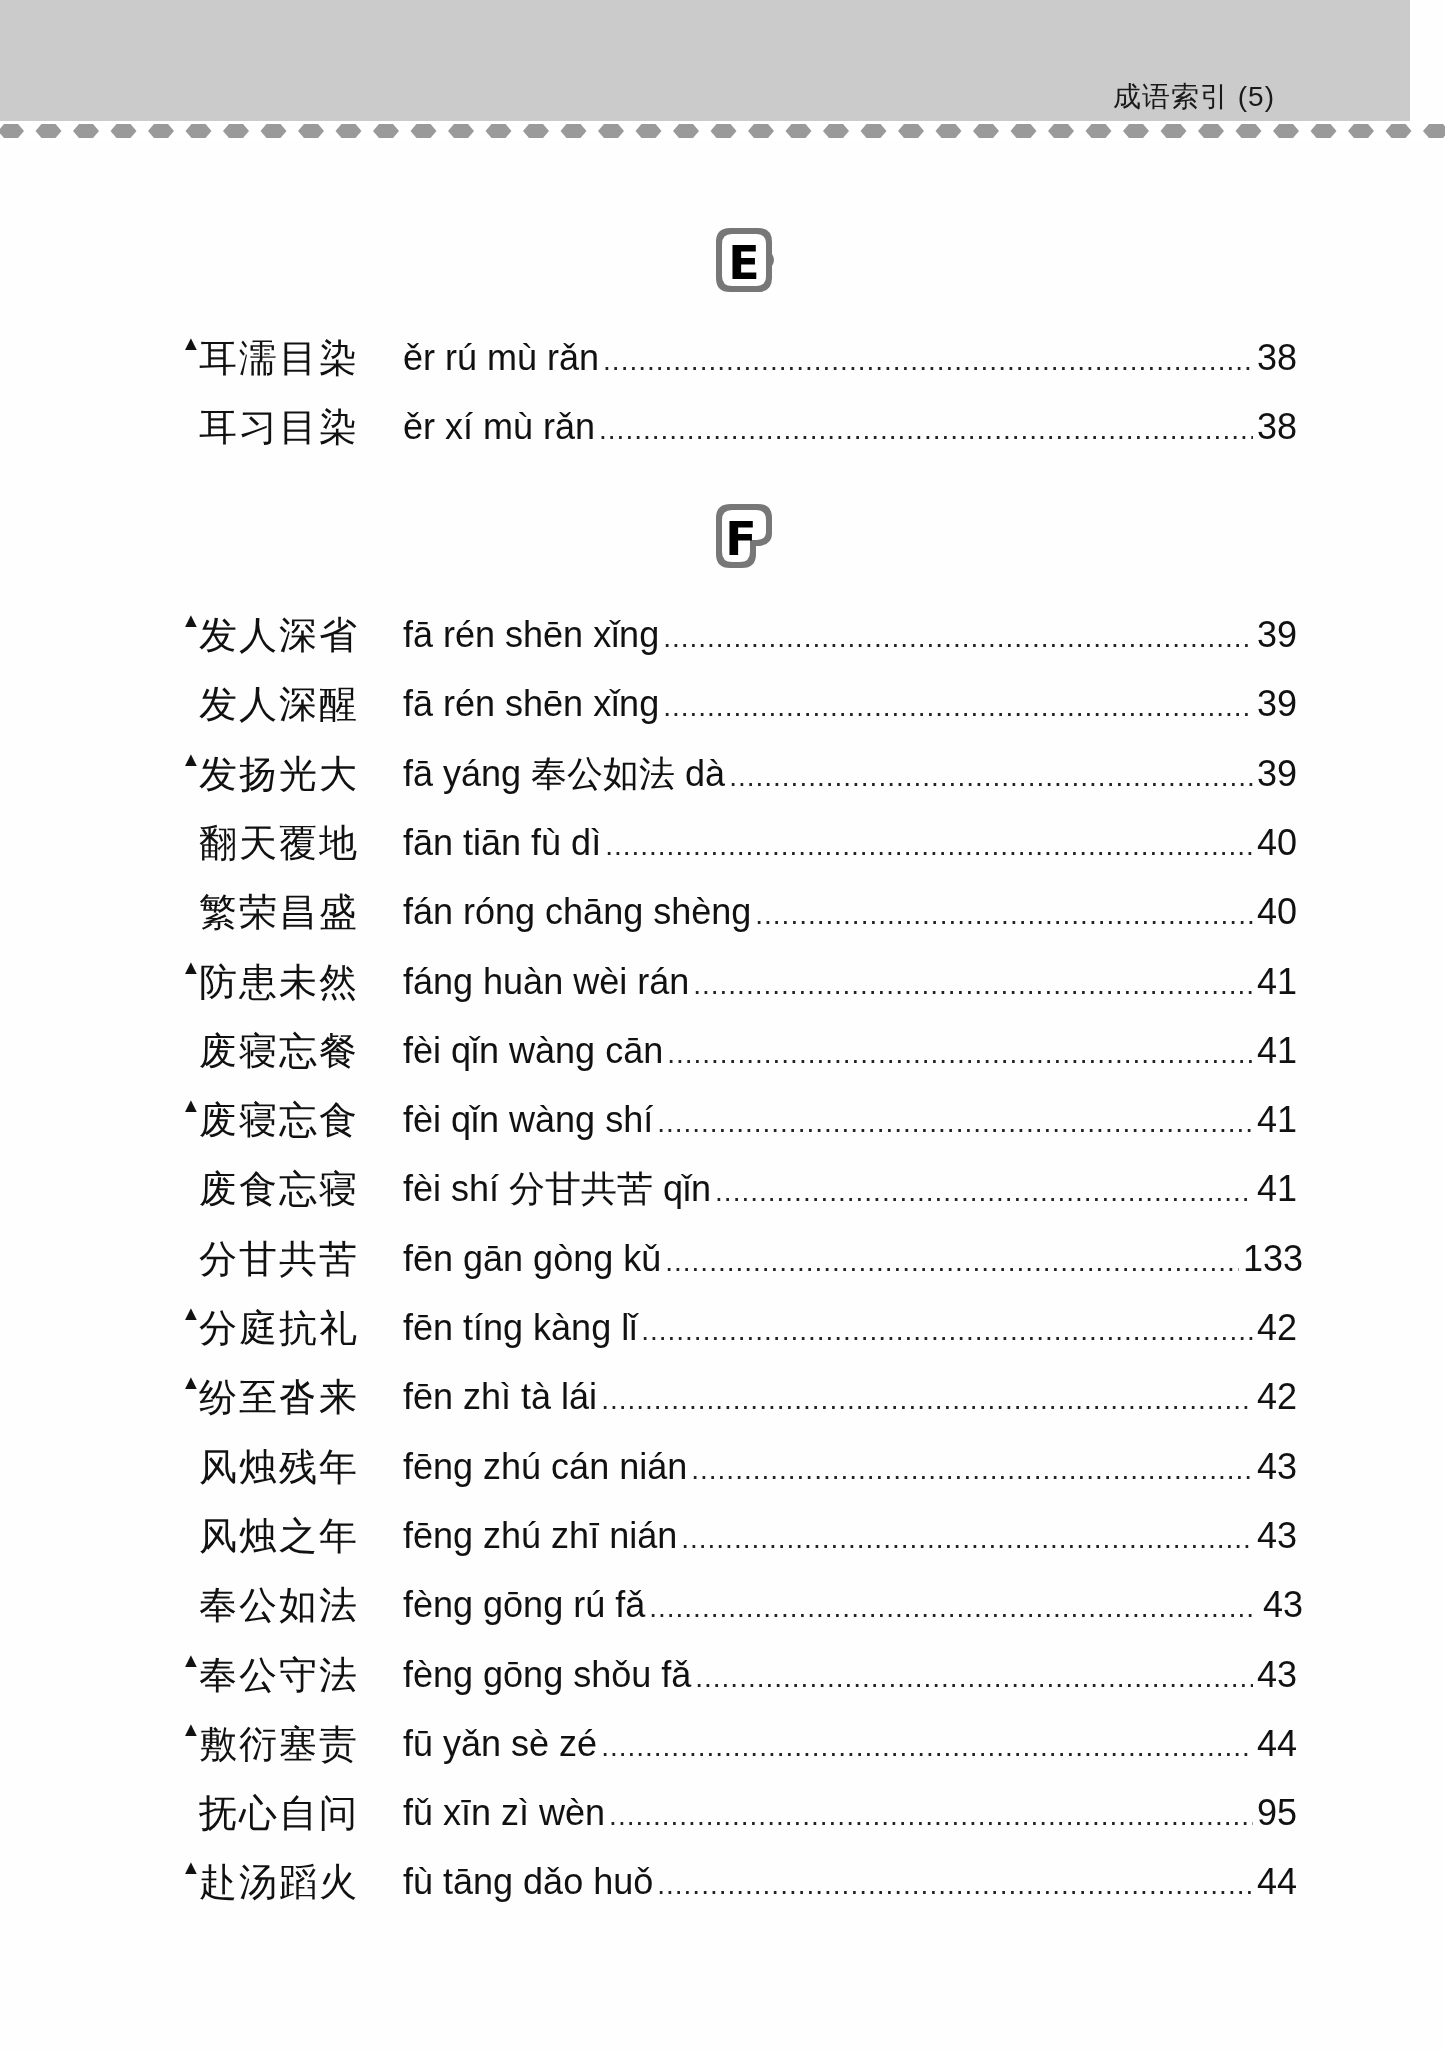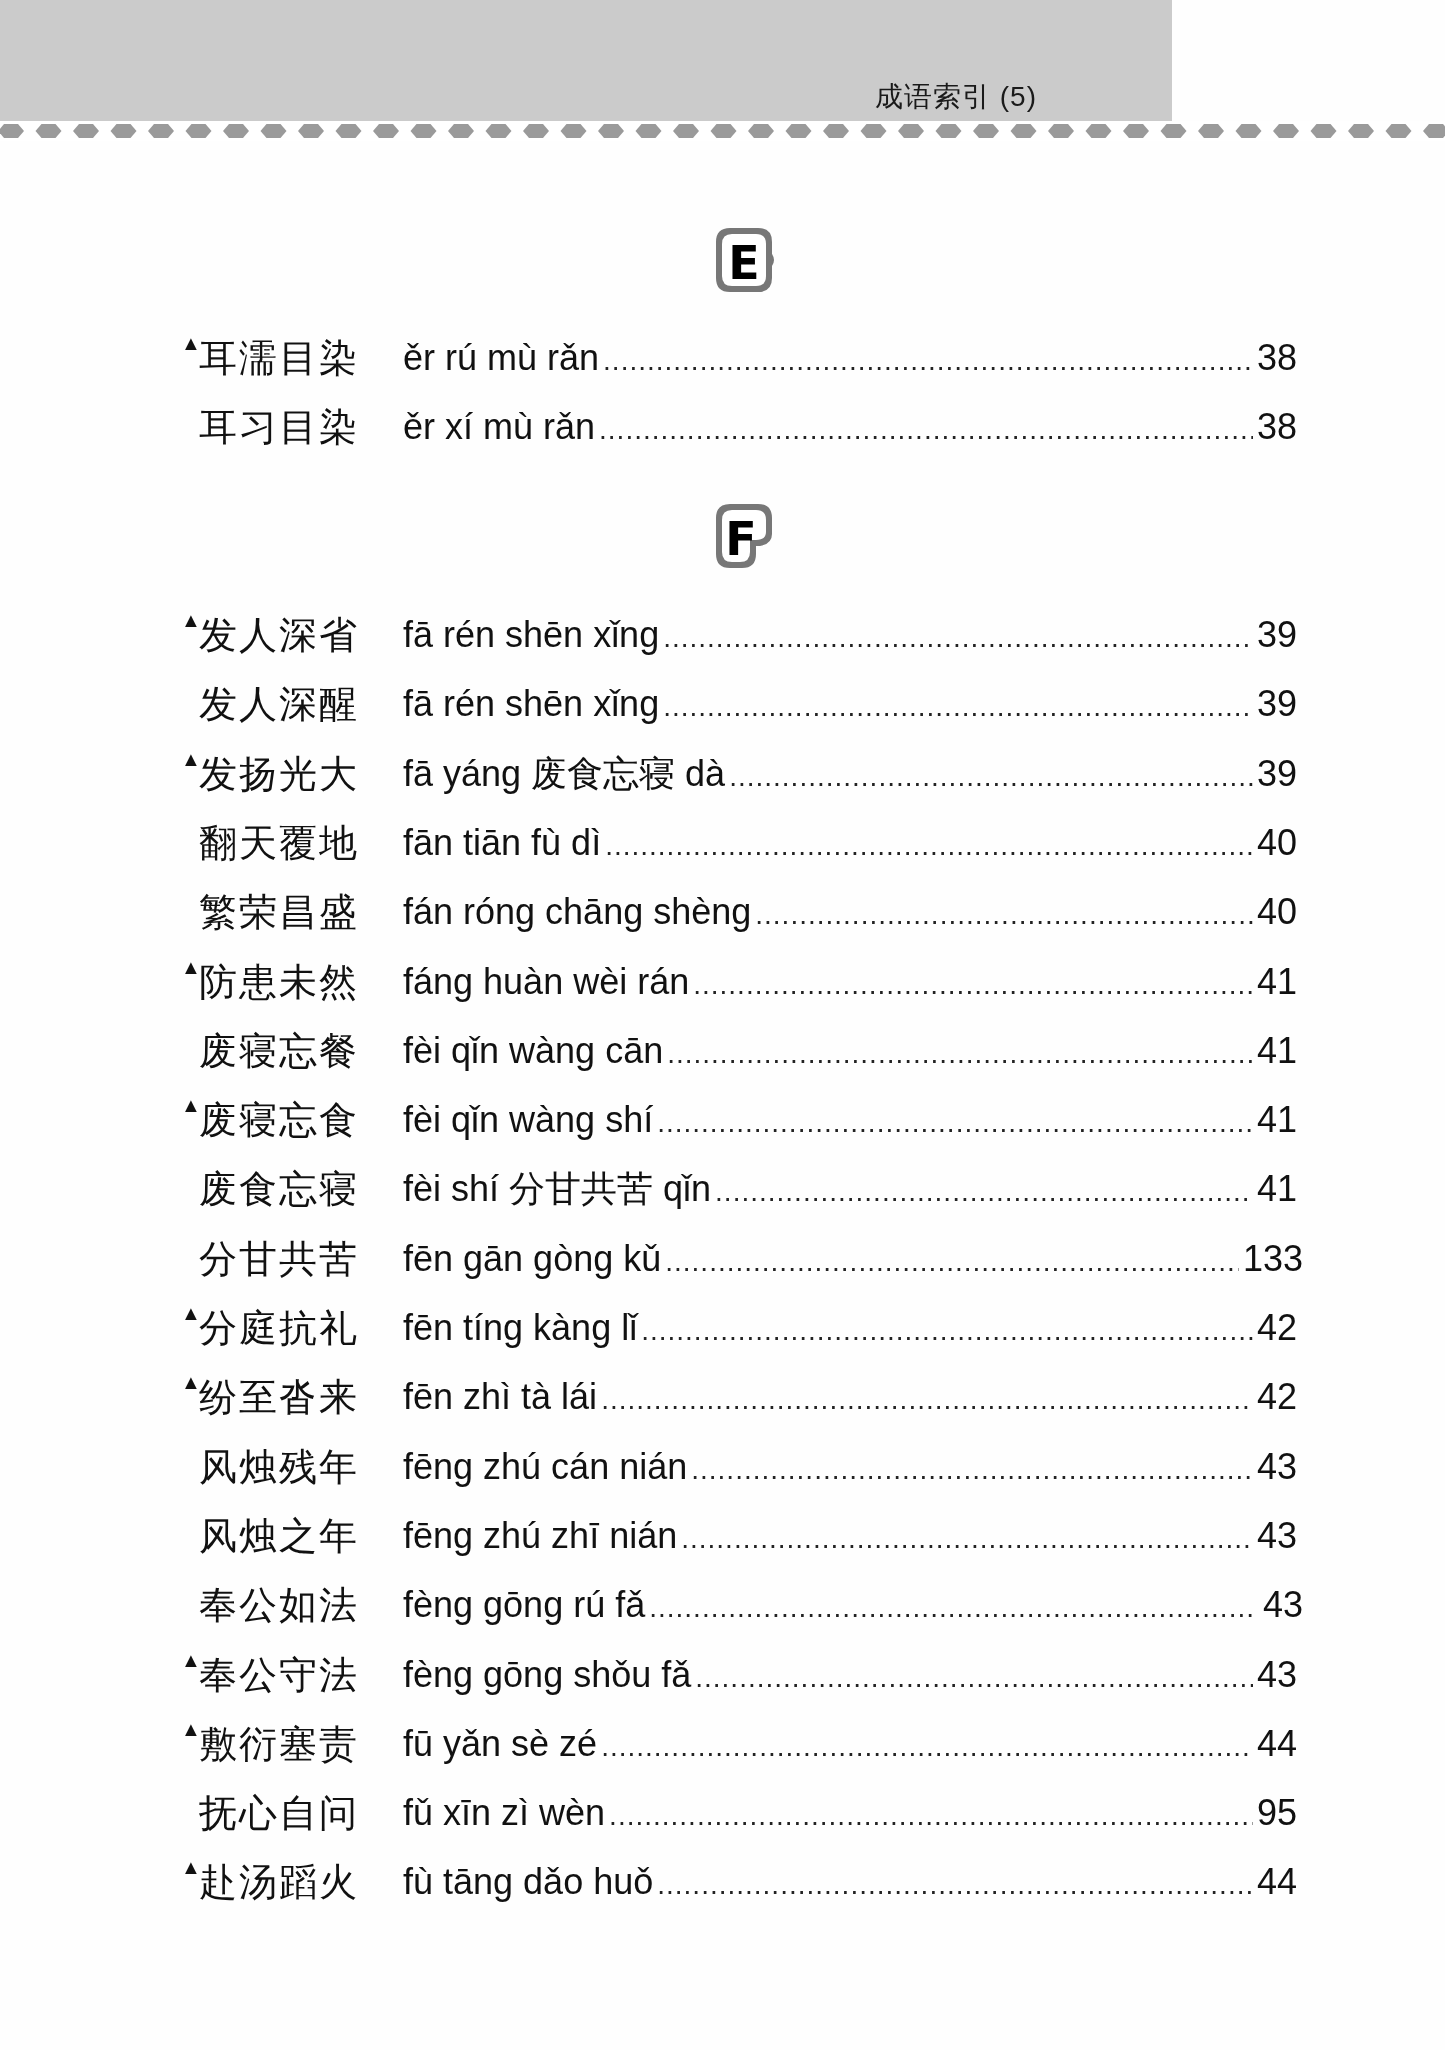--- a/index.html
+++ b/index.html
@@ -1,21 +1,21 @@
 <!DOCTYPE html>
 <html><head>
 <meta charset="utf-8">
 <style>
   html, body { margin:0; padding:0; }
   body {
     width:1445px; height:2050px; background:#fefefe; position:relative; overflow:hidden;
     font-family: "Liberation Sans", "DejaVu Sans", sans-serif; color:#111;
   }
   .header {
-    position:absolute; left:0; top:0; width:1172px; height:122px; background:#cbcbcb;
+    position:absolute; left:0; top:0; width:1410px; height:122px; background:#cbcbcb;
   }
   .header-title {
     position:absolute; right:135px; top:78px; font-size:28px; color:#1a1a1a;
     letter-spacing:1px;
   }
   .band {
     position:absolute; left:0; top:121px; width:1445px; height:20px; background:#fff;
   }
   .band svg { display:block; }
   .badge {
@@ -149,21 +149,21 @@
       <div class="entry">
         <span class="pinyin">fā rén shēn xǐng</span>
         <span class="dots"></span>
         <span class="page">39</span>
       </div>
     </div>
     <div class="row" style="top: 750.6px;">
       <span class="tri">▲</span>
       <span class="idiom">发扬光大</span>
       <div class="entry">
-        <span class="pinyin">fā yáng 废食忘寝 dà</span>
+        <span class="pinyin">fā yáng 奉公如法 dà</span>
         <span class="dots"></span>
         <span class="page">39</span>
       </div>
     </div>
     <div class="row" style="top: 819.9px;">
       <span class="idiom">翻天覆地</span>
       <div class="entry">
         <span class="pinyin">fān tiān fù dì</span>
         <span class="dots"></span>
         <span class="page">40</span>

